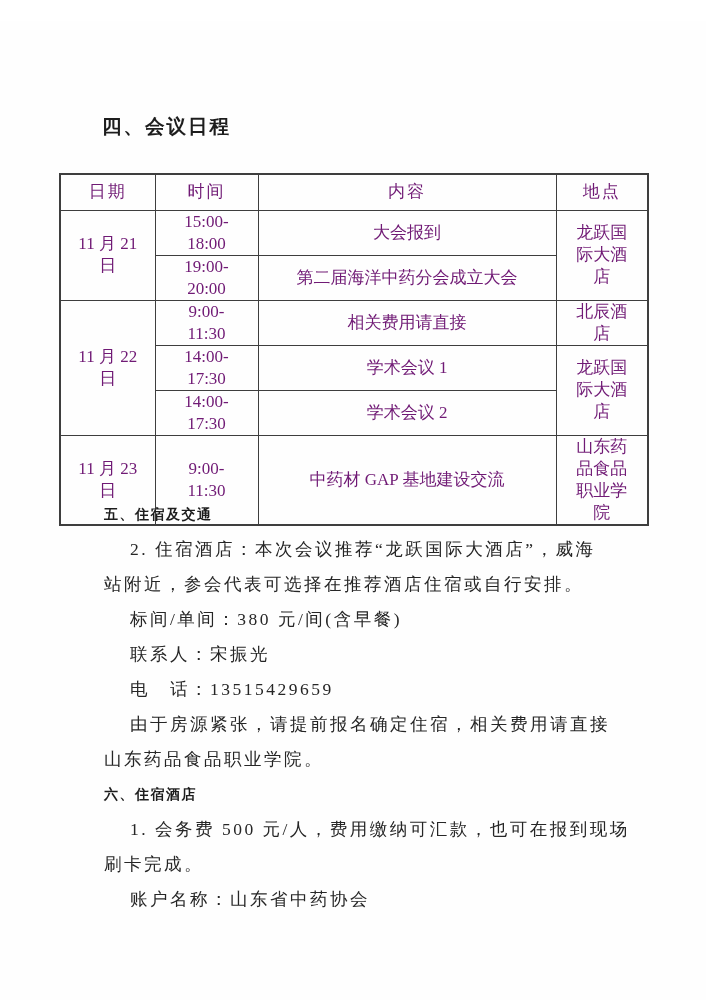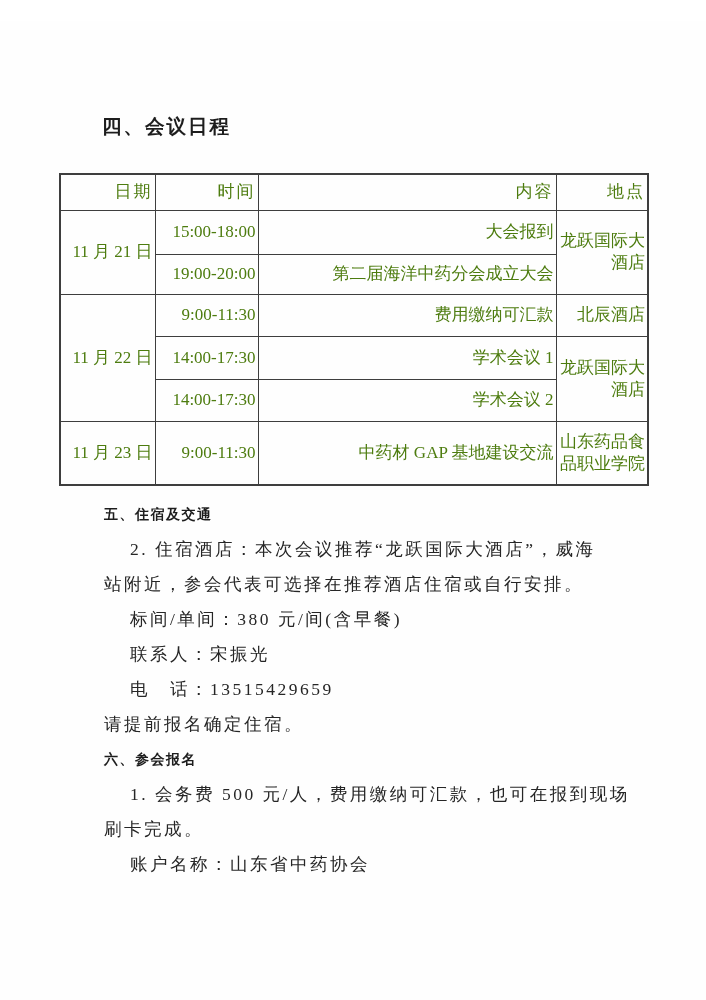--- a/index.html
+++ b/index.html
@@ -31,26 +31,26 @@
   
   table.schedule {
     position:absolute; left:59px; top:152px;
     width:588px;
     border-collapse:collapse;
     table-layout:fixed;
     border:2px solid #3e3e3e;
   }
   table.schedule td {
     border:1.5px solid #3e3e3e;
-    text-align:right;
+    text-align:center;
     vertical-align:middle;
     font-size:17px;
     line-height:22px;
-    color:#4d7c0f;
-    padding:0 2px;
+    color:#701a75;
+    padding:0 16px;
     overflow:hidden;
   }
   tr.r0 { height:36px; }
   tr.r1 { height:44px; }
   tr.r2 { height:40px; }
   tr.r3 { height:42px; }
   tr.r4 { height:43px; }
   tr.r5 { height:42px; }
   tr.r6 { height:64px; }
   td.hdr { letter-spacing:2px; }
@@ -105,21 +105,21 @@
         <td>大会报到</td>
         <td rowspan="2" class="loc">龙跃国际大酒店</td>
       </tr>
       <tr class="r2">
         <td>19:00-20:00</td>
         <td>第二届海洋中药分会成立大会</td>
       </tr>
       <tr class="r3">
         <td rowspan="3">11 月 22 日</td>
         <td>9:00-11:30</td>
-        <td>费用缴纳可汇款</td>
+        <td>相关费用请直接</td>
         <td class="loc">北辰酒店</td>
       </tr>
       <tr class="r4">
         <td>14:00-17:30</td>
         <td>学术会议 1</td>
         <td rowspan="2" class="loc">龙跃国际大酒店</td>
       </tr>
       <tr class="r5">
         <td>14:00-17:30</td>
         <td>学术会议 2</td>
@@ -133,20 +133,21 @@
     </tbody>
   </table>
 
   <div class="content">
     <div class="line heading-line">五、住宿及交通</div>
     <div class="line indent">2. 住宿酒店：本次会议推荐“龙跃国际大酒店”，威海</div>
     <div class="line">站附近，参会代表可选择在推荐酒店住宿或自行安排。</div>
     <div class="line indent">标间/单间：380 元/间(含早餐)</div>
     <div class="line indent">联系人：宋振光</div>
     <div class="line indent">电　话：13515429659</div>
-    <div class="line">请提前报名确定住宿。</div>
-    <div class="line heading-line">六、参会报名</div>
+    <div class="line indent">由于房源紧张，请提前报名确定住宿，相关费用请直接</div>
+    <div class="line">山东药品食品职业学院。</div>
+    <div class="line heading-line">六、住宿酒店</div>
     <div class="line indent">1. 会务费 500 元/人，费用缴纳可汇款，也可在报到现场</div>
     <div class="line">刷卡完成。</div>
     <div class="line indent">账户名称：山东省中药协会</div>
   </div>
 
 </div>
 
 </body></html>

